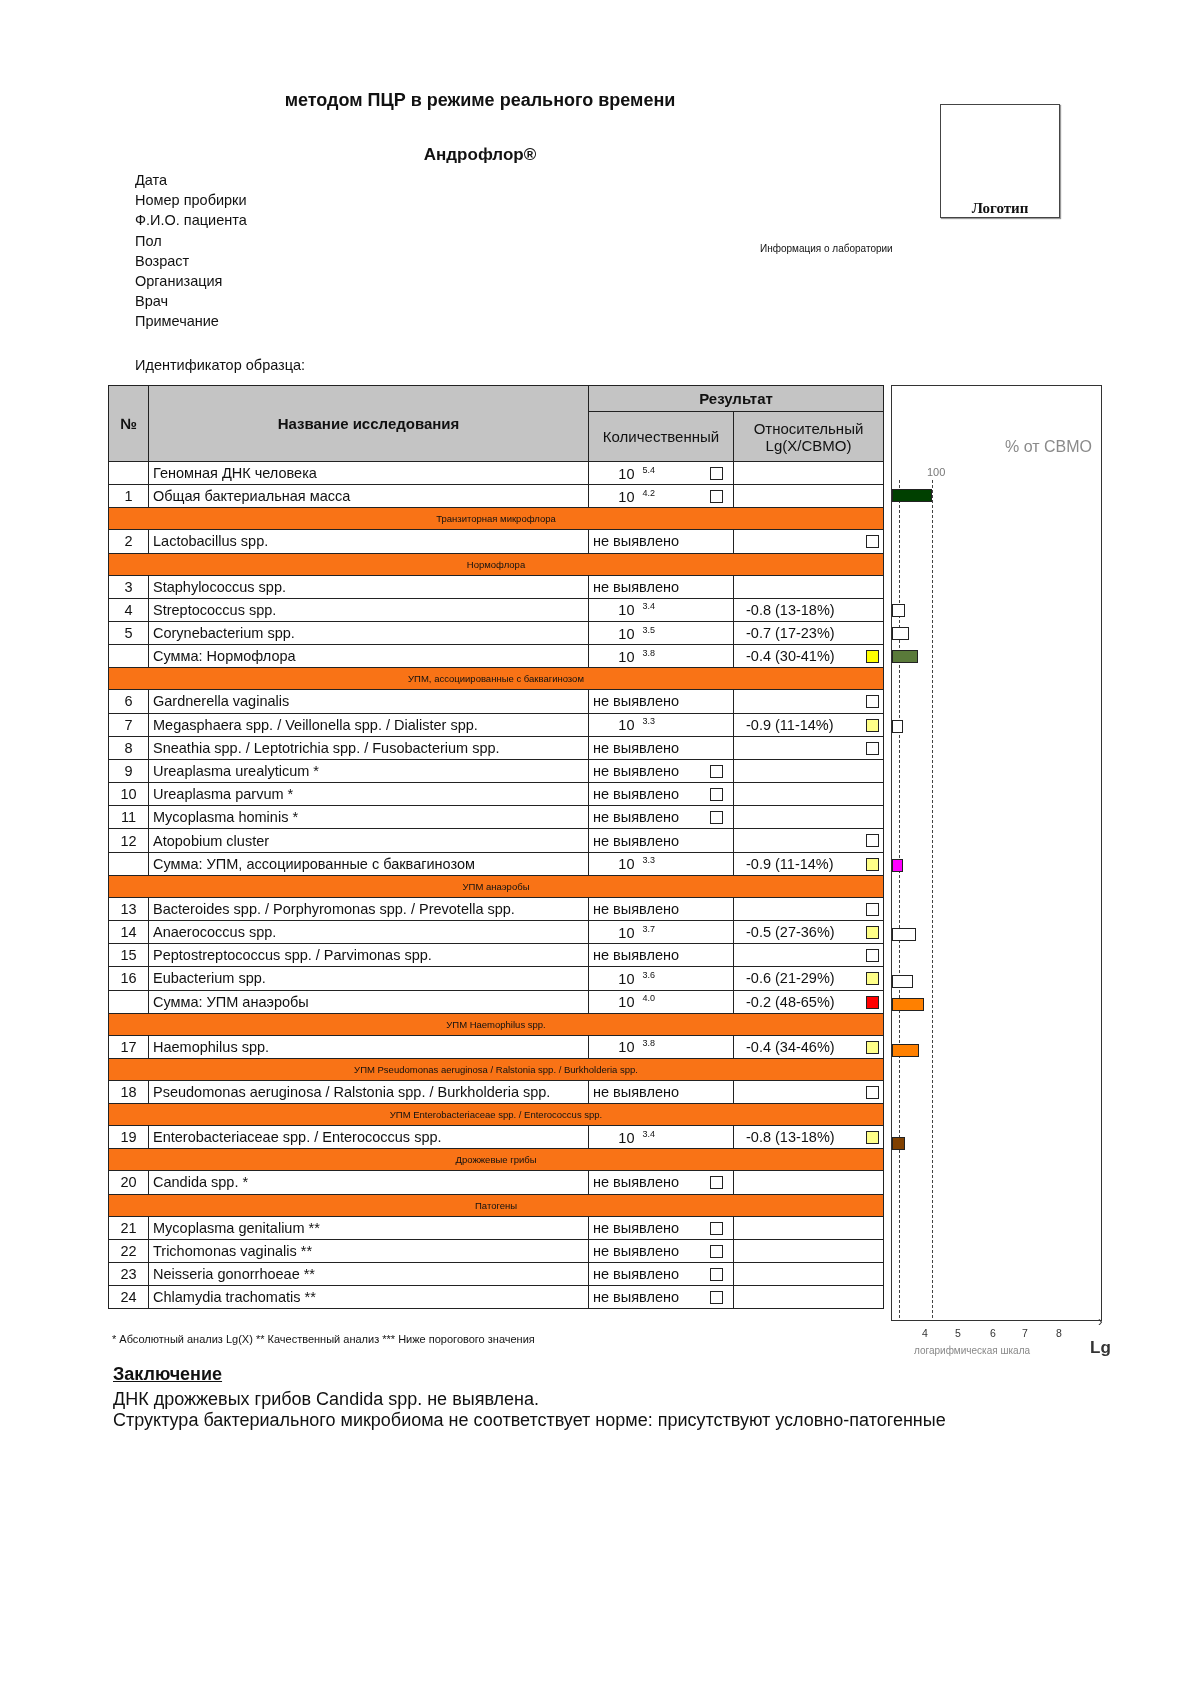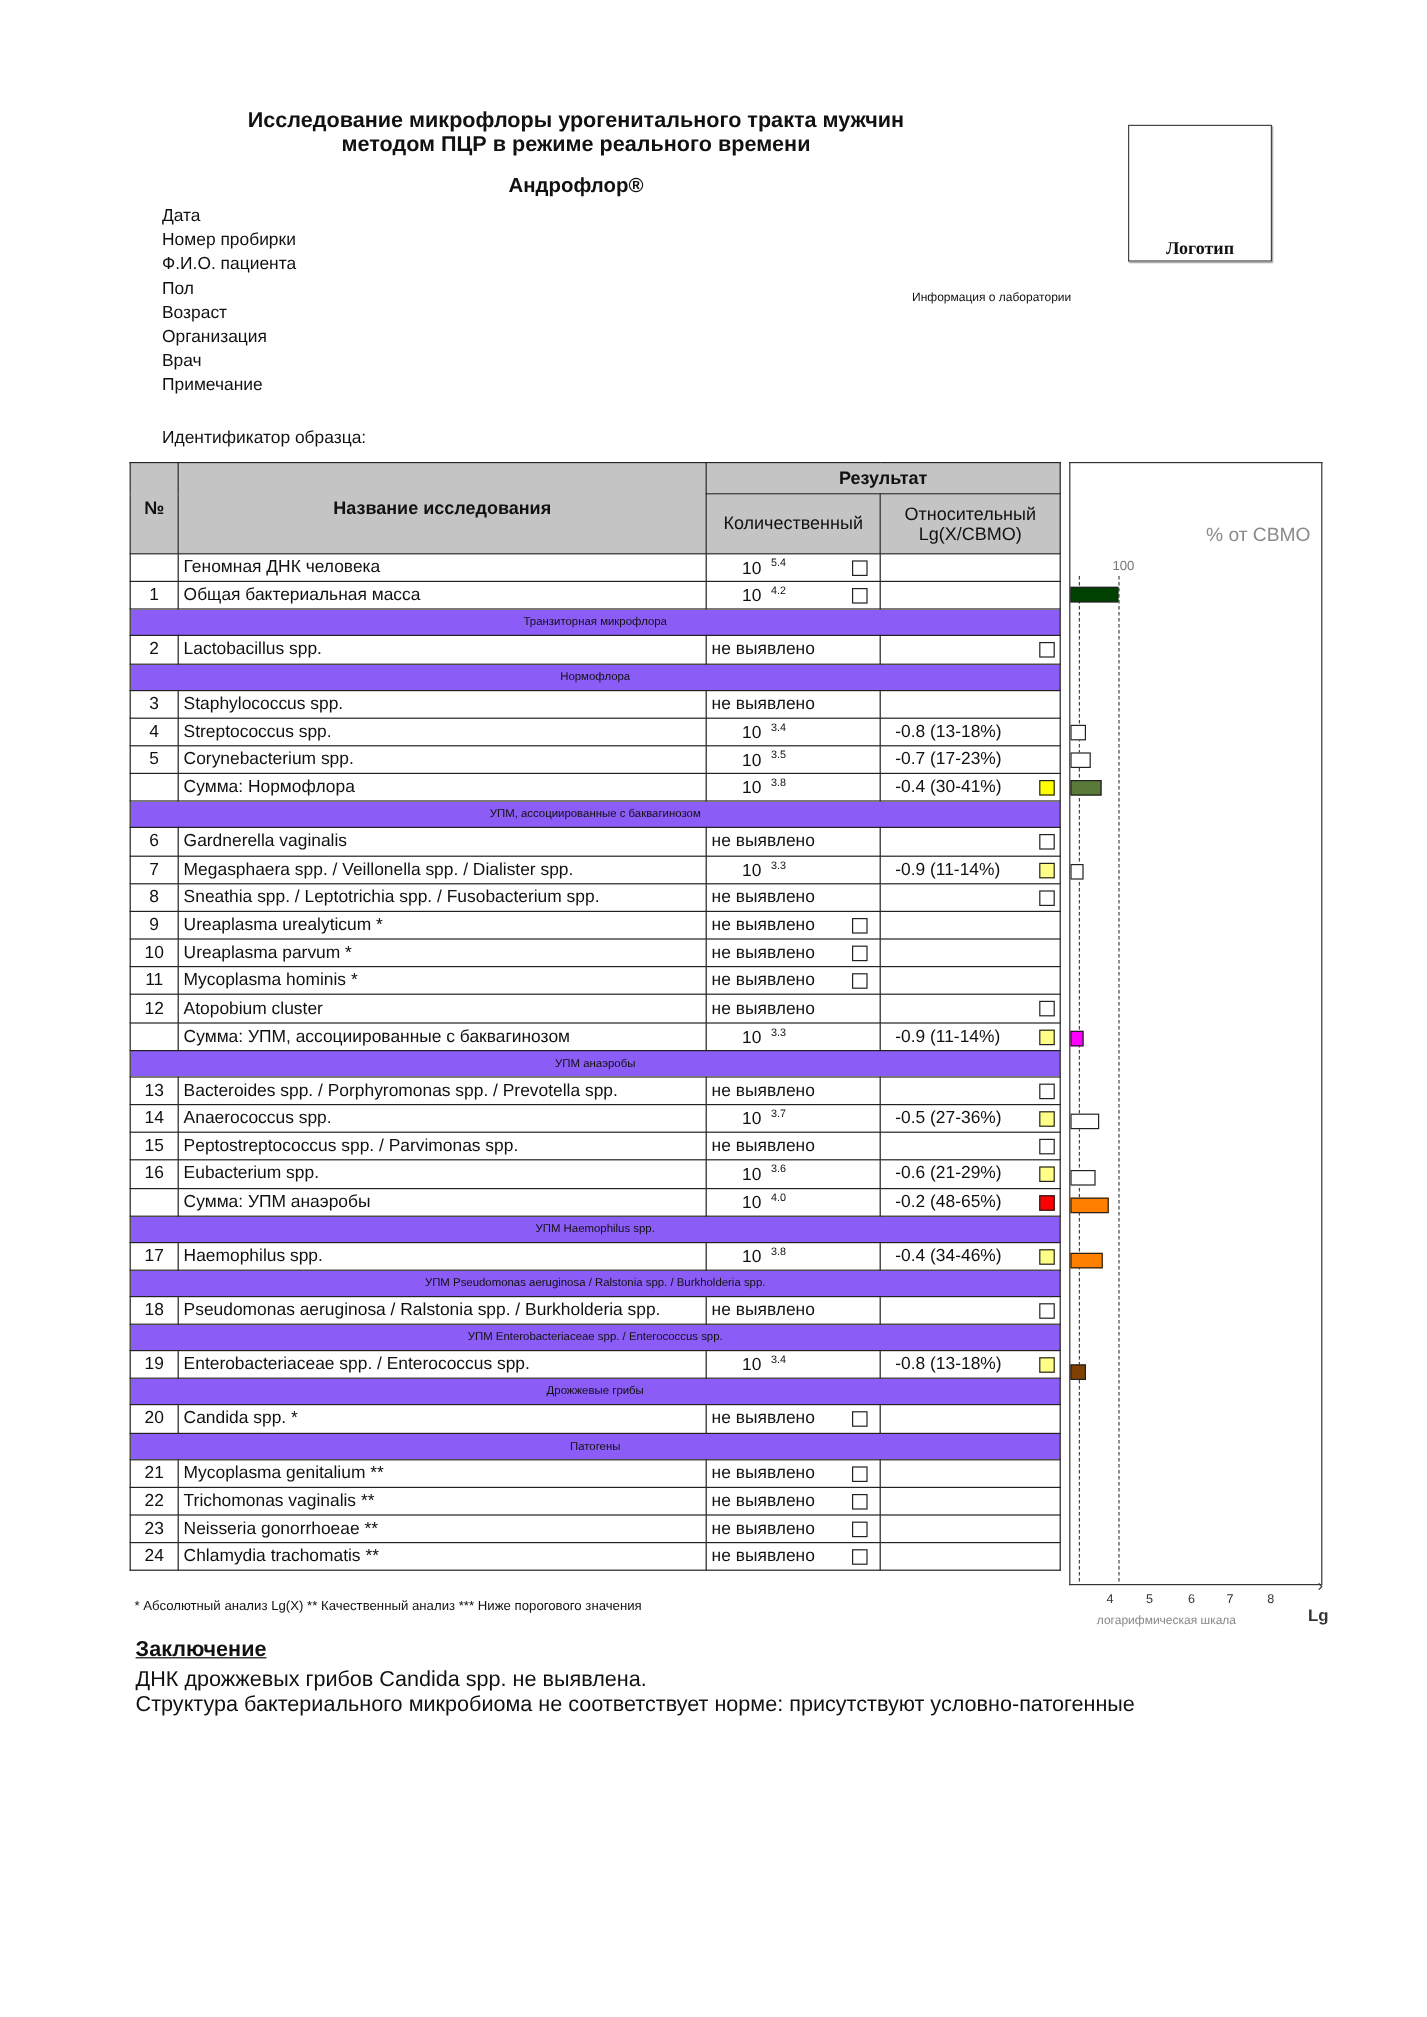--- a/index.html
+++ b/index.html
@@ -15,49 +15,48 @@
 
   .logo-box { left: 940px; top: 104px; width: 120px; height: 114px; border: 1.5px solid #444; box-shadow: 1px 1px 1px #999; display: flex; align-items: flex-end; justify-content: center; font-family: "Liberation Serif", serif; font-weight: bold; font-size: 15px; }
   .lab-info { left: 760px; top: 243px; font-size: 10px; }
 
   table.res { position: absolute; left: 108px; top: 385px; width: 775px; border-collapse: collapse; table-layout: fixed; font-size: 14.5px; }
   table.res td, table.res th { border: 1.5px solid #222; height: 23.2px; padding: 0 4px; white-space: nowrap; overflow: hidden; }
   table.res th { background: #c4c4c4; font-weight: bold; font-size: 15px; }
   table.res th.sub { font-weight: normal; font-size: 15px; }
   td.num { text-align: center; }
   td.name { padding-left: 16px; }
-  tr.section td { background: #8b5cf6; text-align: center; font-size: 9.5px; height: 22px; }
+  tr.section td { background: #f97316; text-align: center; font-size: 9.5px; height: 22px; }
   td.qty { position: relative; text-align: left; padding-left: 14px; }
   td.qty.val { padding-left: 0; }
   .pow { display: inline-block; width: 66px; text-align: right; }
   .pow sup { font-size: 9px; margin-left: 8px; vertical-align: 6px; }
   .box { display: inline-block; width: 13px; height: 13px; border: 1.5px solid #222; vertical-align: -2px; }
   td.qty .box { position: absolute; right: 10px; top: 5px; }
   td.rel { position: relative; }
   td.rel .box { position: absolute; right: 4px; top: 5px; }
 
   .chart-frame { left: 891px; top: 385px; width: 211px; height: 936px; border: 1.5px solid #333; border-bottom: none; }
   .chart-title { left: 1005px; top: 438px; font-size: 16px; color: #8a8a8a; }
   .tick100 { left: 927px; top: 466px; font-size: 11px; color: #777; }
   .vdash { width: 0; border-left: 1.5px dashed #444; }
   .axis-x { left: 891px; top: 1320px; width: 210px; height: 0; border-top: 1.5px solid #333; }
   .xtick { font-size: 10.5px; color: #333; }
   .axis-label { left: 914px; top: 1345px; font-size: 10px; color: #888; }
-  .lg { left: 1090px; top: 1338px; font-size: 14px; font-weight: bold; color: #333; }
+  .lg { left: 1090px; top: 1338px; font-size: 17px; font-weight: bold; color: #333; }
   .bar { height: 13px; border: 1.5px solid #222; }
 
   .footnote { left: 112px; top: 1333px; font-size: 11px; }
   .concl-head { left: 113px; top: 1364px; font-size: 18px; font-weight: bold; text-decoration: underline; }
   .concl { left: 113px; top: 1389px; font-size: 18px; line-height: 21px; }
 </style>
 </head>
 <body>
 
 <div class="abs title">
-  <div>Исследование микрофлоры урогенитального тракта мужчин</div>
   <div>методом ПЦР в режиме реального времени</div>
 </div>
 <div class="abs subtitle">Андрофлор®</div>
 
 <div class="abs logo-box">
   <span>Логотип</span>
 </div>
 <div class="abs lab-info">Информация о лаборатории</div>
 
 <div class="abs fields">

